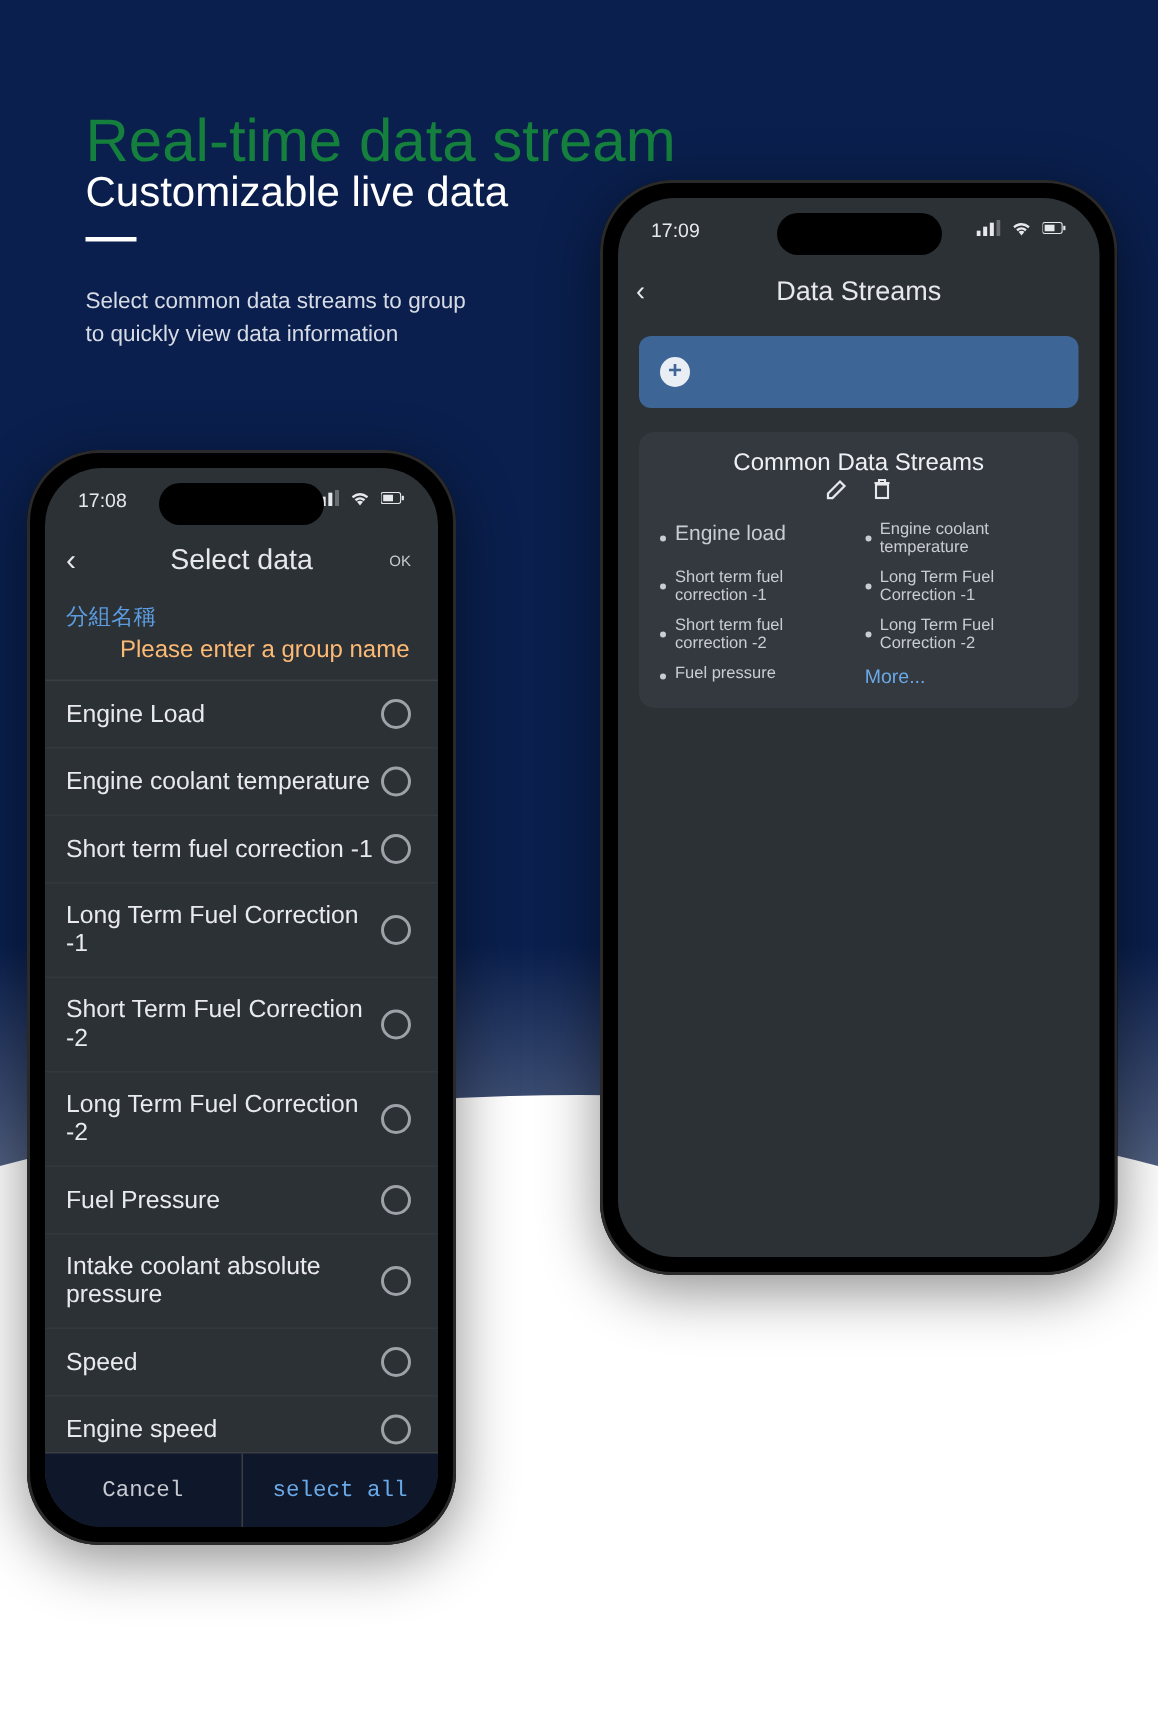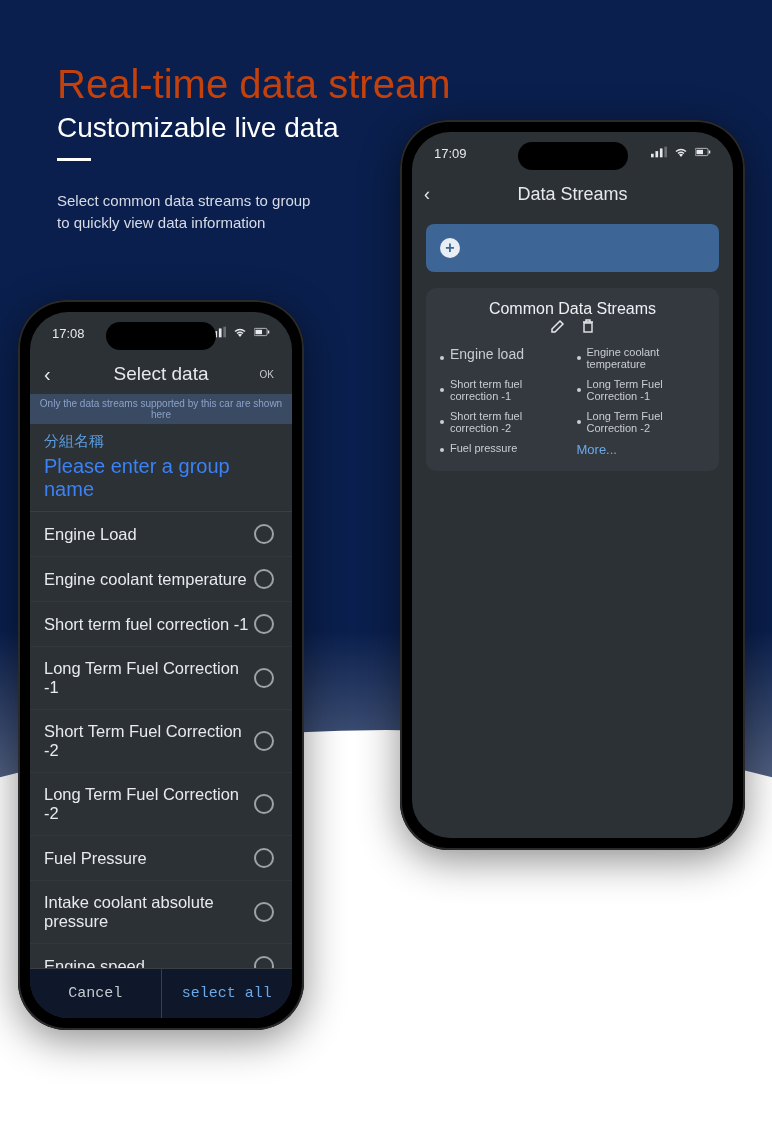--- a/index.html
+++ b/index.html
@@ -6,22 +6,22 @@
   body {
     width: 772px;
     height: 1146px;
     background: linear-gradient(180deg, #0a1f4d 0%, #0a1f4d 55%, #ffffff 100%);
     font-family: -apple-system, "Segoe UI", Arial, sans-serif;
     position: relative;
     overflow: hidden;
   }
   .hero-title {
     position: absolute;
-    left: 57px; top: 62px;
-    color: #c2410c;
+    left: 57px; top: 72px;
+    color: #15803d;
     font-size: 40px;
     font-weight: 500;
   }
   .hero-sub {
     position: absolute;
     left: 57px; top: 112px;
     color: #ffffff;
     font-size: 28px;
     font-weight: 400;
   }
@@ -99,22 +99,23 @@
     font-size: 10px;
     text-align: center;
     padding: 4px 0;
   }
   .group-name-block {
     padding: 8px 14px 10px;
     border-bottom: 1px solid #3a3f44;
   }
   .group-name-label { color: #5b9de0; font-size: 15px; margin-bottom: 4px; }
   .group-name-input {
-    color: #3b82f6; font-size: 20px;
+    color: #fdba74; font-size: 16px;
     width: 100%;
+    margin-left: 36px;
   }
 
   .list { flex: 1; overflow: hidden; }
   .row {
     display: flex; align-items: center; justify-content: space-between;
     padding: 12px 18px 12px 14px;
     border-bottom: 1px solid #33383d;
     font-size: 16.5px;
     color: #e8eaee;
   }
@@ -247,21 +248,20 @@
               <rect x="2" y="3" width="9" height="6" fill="#e6e8ec"></rect>
               <rect x="19" y="4" width="2" height="4" fill="#e6e8ec"></rect>
             </svg></span>
       </div>
     </div>
     <div class="navbar">
       <span class="back">‹</span>
       <span>Select data</span>
       <span class="ok">OK</span>
     </div>
-    <div class="hint-banner">Only the data streams supported by this car are shown here</div>
     <div class="group-name-block">
       <div class="group-name-label">分組名稱</div>
       <div class="group-name-input">Please enter a group name</div>
     </div>
     <div class="list" id="left-list">
         <div class="row">
           <span>Engine Load</span>
           <span class="radio"></span>
         </div>
         <div class="row">
@@ -286,25 +286,25 @@
         </div>
         <div class="row">
           <span>Fuel Pressure</span>
           <span class="radio"></span>
         </div>
         <div class="row">
           <span>Intake coolant absolute pressure</span>
           <span class="radio"></span>
         </div>
         <div class="row">
+          <span>Speed</span>
+          <span class="radio"></span>
+        </div>
+        <div class="row">
           <span>Engine speed</span>
-          <span class="radio"></span>
-        </div>
-        <div class="row">
-          <span>Speed</span>
           <span class="radio"></span>
         </div>
       </div>
     <div class="bottom-bar">
       <div class="cancel">Cancel</div>
       <div class="select-all">select all</div>
     </div>
   </div>
 </div>
 

